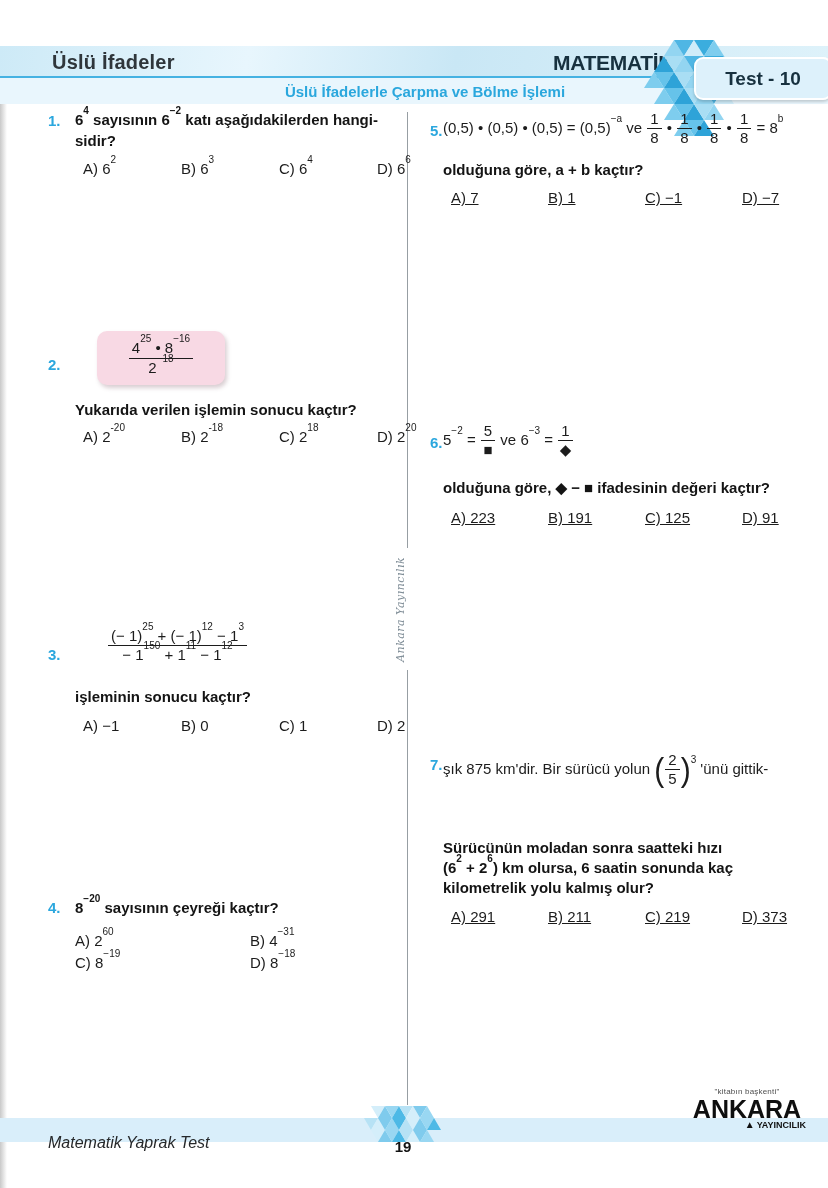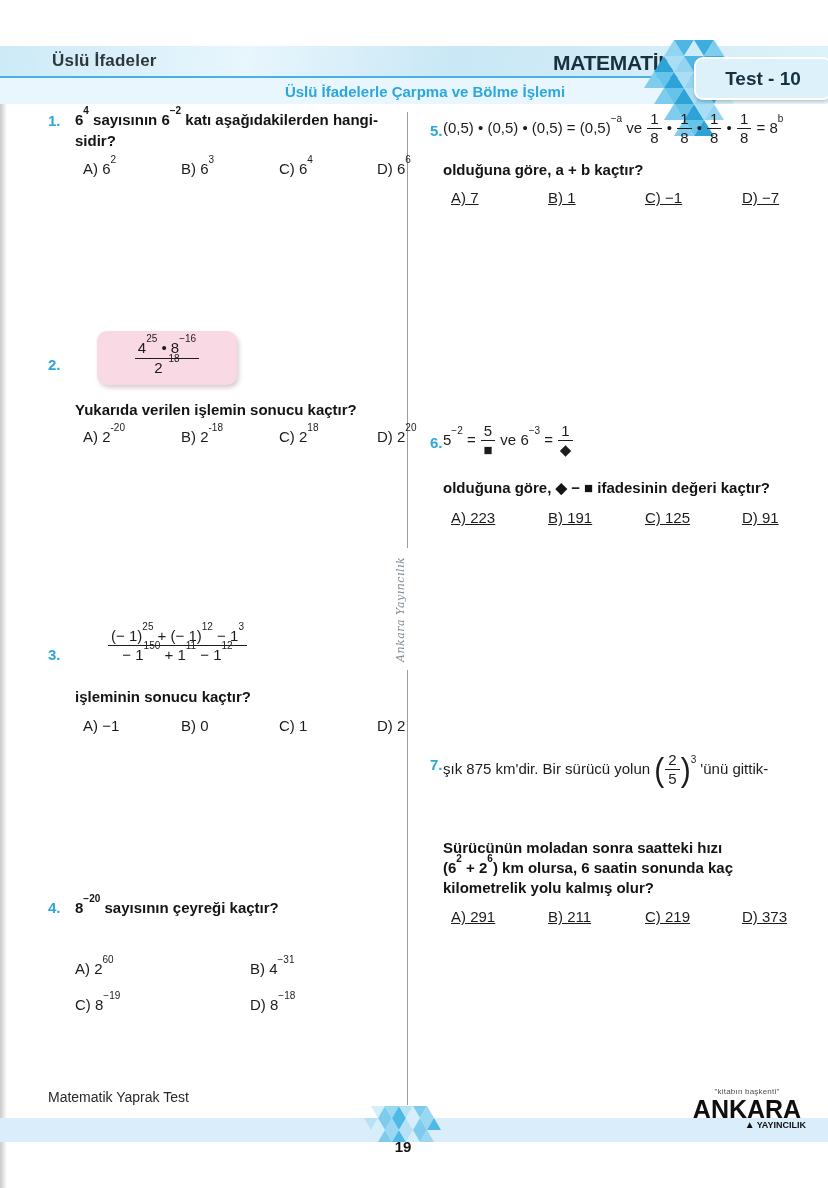--- a/index.html
+++ b/index.html
@@ -5,21 +5,21 @@
   html,body{margin:0;padding:0;background:#fff;}
   .page{position:relative;width:828px;height:1188px;background:#ffffff;
         font-family:"Liberation Sans",sans-serif;color:#1c1c1c;overflow:hidden;}
   .abs{position:absolute;}
 
   
   .band1{left:0;top:46px;width:828px;height:30px;
          background:linear-gradient(100deg,#cdeaf7 0%,#e8f6fd 30%,#c9e7f5 55%,#def2fa 100%);}
   .rule{left:0;top:76px;width:828px;height:2px;background:#45b2e2;}
   .band2{left:0;top:78px;width:828px;height:26px;background:#e9f6fd;}
-  .topic{left:52px;top:51px;font-size:17px;font-weight:700;color:#2f363b;letter-spacing:.2px;}
+  .topic{left:52px;top:51px;font-size:20px;font-weight:700;color:#2f363b;letter-spacing:.2px;}
   .brand{left:553px;top:51px;font-size:21px;font-weight:800;color:#17313f;letter-spacing:-.3px;}
   .subtitle{left:20px;top:83px;width:810px;text-align:center;font-size:15px;font-weight:700;color:#2aa7dd;}
   .testbox{left:694px;top:57px;width:134px;height:39px;background:#ddf1fb;border:2px solid #fff;
            border-radius:9px;box-shadow:0 2px 3px rgba(0,0,0,.18);
            display:flex;align-items:center;justify-content:center;
            font-size:19px;font-weight:800;color:#17313f;}
   .mosaic{left:644px;top:40px;}
 
   
   .divider{left:407px;top:112px;width:1px;height:993px;background:#979ea3;}
@@ -33,29 +33,29 @@
   .stem{font-weight:700;color:#141414;}
   sup{font-size:10px;position:relative;top:-5px;line-height:0;}
   .frac{display:inline-block;text-align:center;vertical-align:middle;line-height:1.08;margin:0 1px;}
   .frac .fn{display:block;border-bottom:1.3px solid #1c1c1c;padding:0 3px 1px;}
   .frac .fd{display:block;padding-top:1px;}
   .bigp{display:inline-block;font-size:30px;font-weight:400;vertical-align:middle;transform:scaleY(1.12);line-height:0;}
   .opts{display:flex;font-size:15px;}
   .opts span{flex:0 0 90px;white-space:nowrap;margin-left:8px;}
   .opts.rt span{flex:0 0 89px;text-decoration:underline;}
   .opts span:last-child{flex:0 0 auto;}
-  .opts2{display:grid;grid-template-columns:175px auto;row-gap:19px;font-size:15px;margin-top:28px;}
-  .pinkbox{left:97px;top:331px;width:140px;height:54px;background:#f8d9e4;border-radius:10px;
+  .opts2{display:grid;grid-template-columns:175px auto;row-gap:5px;font-size:15px;}
+  .pinkbox{left:97px;top:331px;width:128px;height:54px;background:#f8d9e4;border-radius:10px;
            box-shadow:2px 3px 4px rgba(120,80,95,.28);
            display:flex;align-items:center;justify-content:center;}
   .fracblock{text-align:center;white-space:nowrap;font-size:15px;}
 
   
   .fband{left:0;top:1118px;width:828px;height:24px;background:#d9eefa;}
-  .ffoot{left:48px;top:1089px;font-size:14px;font-weight:500;color:#26282a;}
+  .ffoot{left:48px;top:1134px;font-size:16px;font-weight:500;color:#26282a;font-style:italic;}
   .badge{left:364px;top:1106px;}
   .badgenum{left:364px;top:1113px;width:78px;text-align:center;font-size:15px;font-weight:700;color:#121212;margin-top:25px;}
   .logo{left:686px;top:1087px;width:122px;}
   .tagline{font-size:8px;color:#4f4f4f;text-align:center;letter-spacing:.2px;}
   .logoname{font-size:25px;font-weight:900;color:#0f0f0f;line-height:1.05;letter-spacing:0;text-align:center;}
   .logosub{display:flex;justify-content:flex-end;align-items:center;gap:2px;
            font-size:9px;font-weight:700;color:#0f0f0f;margin-top:-2px;padding-right:2px;}
   .logotri{font-size:10px;line-height:1;}
 
   

